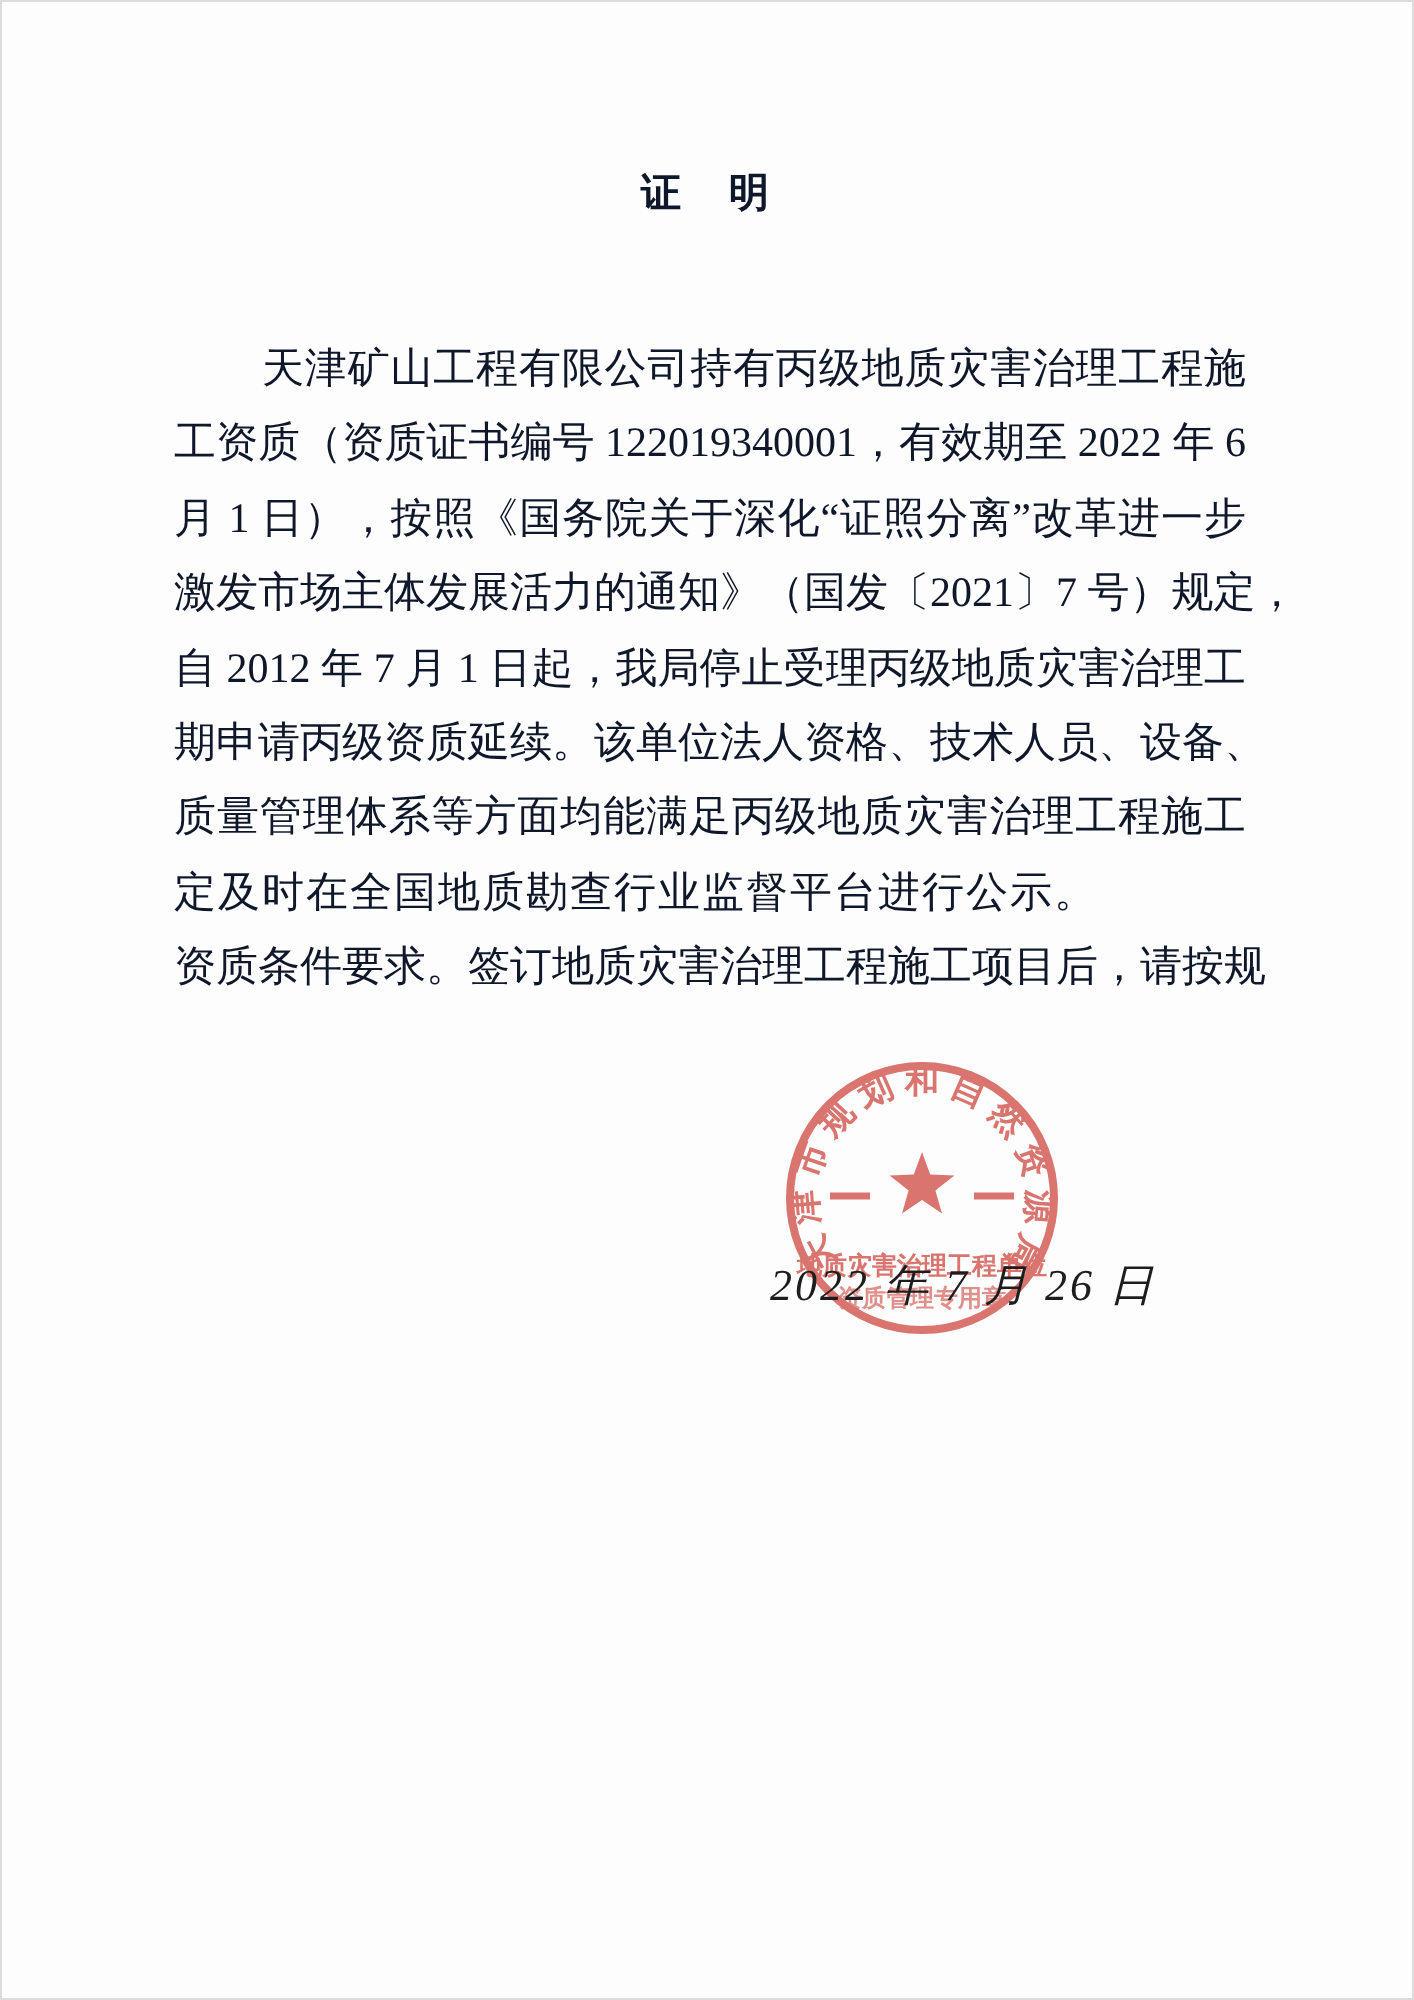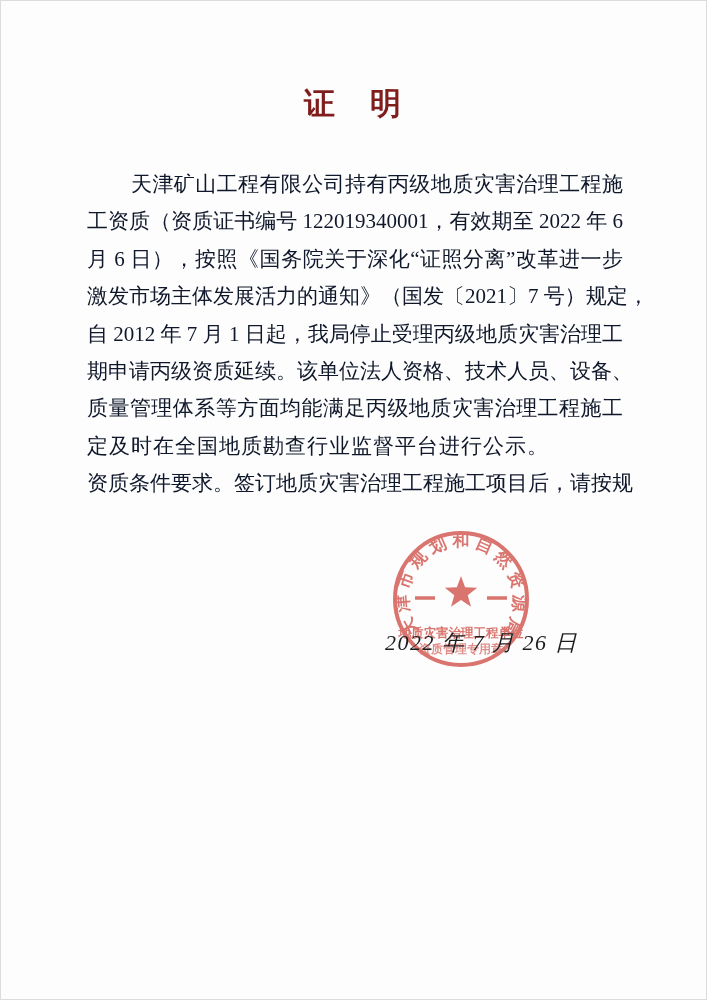--- a/index.html
+++ b/index.html
@@ -13,24 +13,24 @@
     overflow: hidden;
     font-family: "Liberation Serif", "DejaVu Serif", serif;
     color: #232323;
   }
   .doc-title {
     position: absolute;
     top: 82px;
     left: 0;
     width: 100%;
     text-align: center;
-    font-size: 31px;
+    font-size: 20px;
     font-weight: 700;
     letter-spacing: 2px;
-    color: #7f1d1d;
+    color: #0f172a;
   }
   .doc-body {
     position: absolute;
     top: 165px;
     left: 86px;
     width: 536px;
     font-size: 21px;
     color: #0f172a;
     z-index: 1;
   }
@@ -91,21 +91,21 @@
 </head>
 <body>
 
 <div class="page">
 
   <div class="doc-title">证　明</div>
 
   <div class="doc-body">
       <div class="line first">天津矿山工程有限公司持有丙级地质灾害治理工程施</div>
       <div class="line">工资质（资质证书编号 122019340001，有效期至 2022 年 6</div>
-      <div class="line">月 6 日），按照《国务院关于深化“证照分离”改革进一步</div>
+      <div class="line">月 1 日），按照《国务院关于深化“证照分离”改革进一步</div>
       <div class="line">激发市场主体发展活力的通知》（国发〔2021〕7 号）规定，</div>
       <div class="line">自 2012 年 7 月 1 日起，我局停止受理丙级地质灾害治理工</div>
       <div class="line">期申请丙级资质延续。该单位法人资格、技术人员、设备、</div>
       <div class="line">质量管理体系等方面均能满足丙级地质灾害治理工程施工</div>
       <div class="line last">定及时在全国地质勘查行业监督平台进行公示。</div>
       <div class="line">资质条件要求。签订地质灾害治理工程施工项目后，请按规</div>
     </div>
 
   <svg class="seal" viewBox="0 0 172 172" xmlns="http://www.w3.org/2000/svg">
     <circle class="ring-circle" cx="86" cy="86" r="66"></circle>

